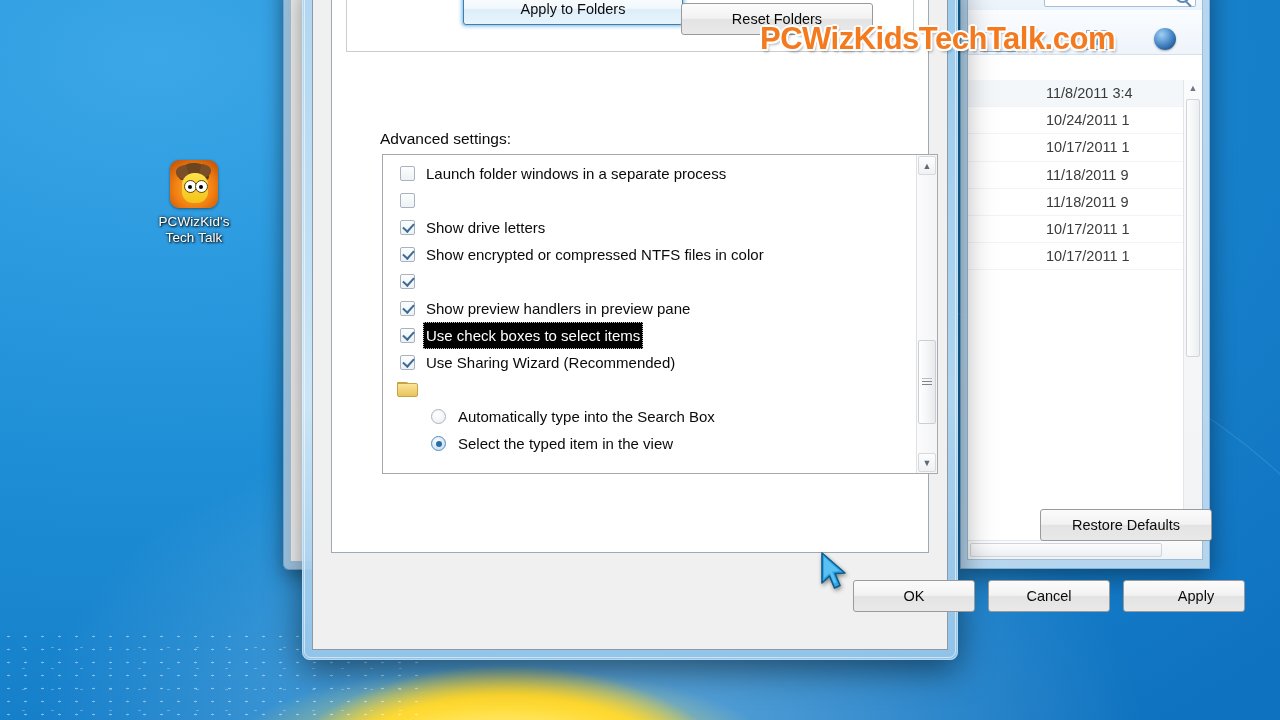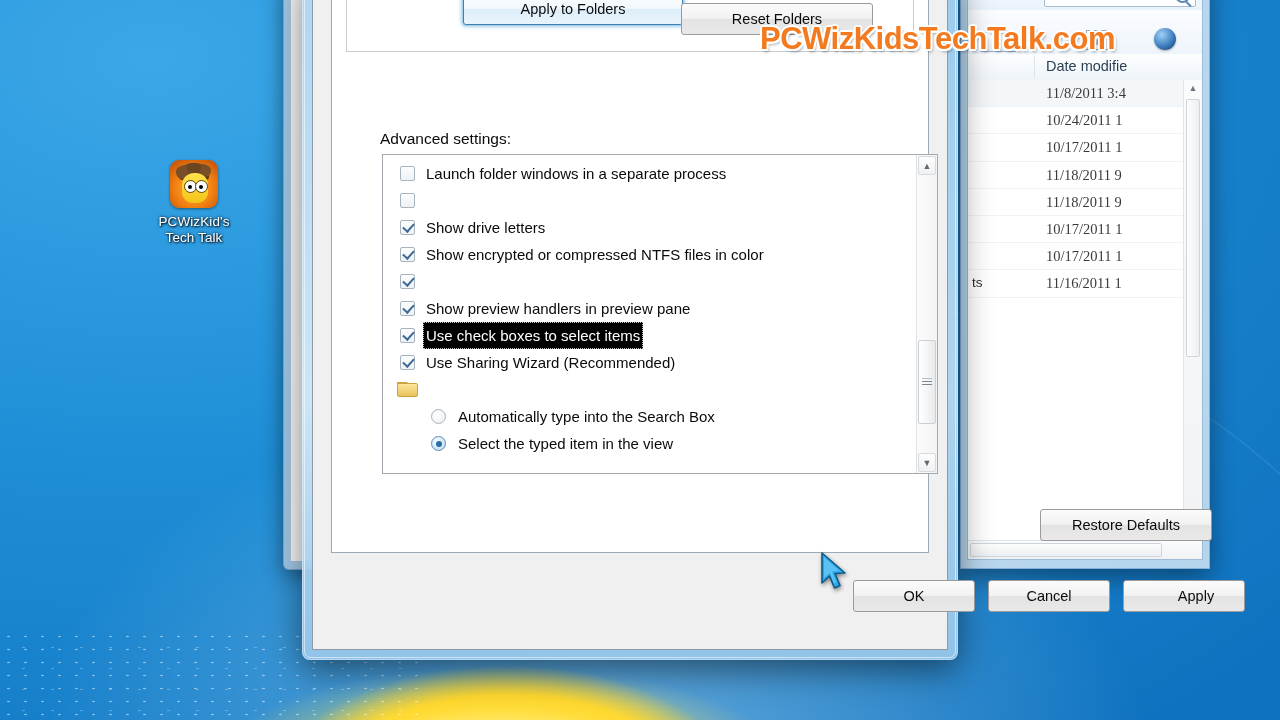--- a/index.html
+++ b/index.html
@@ -173,21 +173,21 @@
   }
   .exp-row {
     position: relative; height: 26.2px; line-height: 26.2px;
     border-bottom: 1px solid #f0f4f8;
     font-size: 14.5px; color: #3a3a3a; white-space: nowrap;
   }
   .exp-row:nth-child(1) { background: #f4f7fa; }
   .exp-row .nm {
     position: absolute; left: 4px; color: #2a2a2a; font-size: 13.5px;
   }
-  .exp-row .dt { position: absolute; left: 78px; font-family: Liberation Serif, serif; }
+  .exp-row .dt { position: absolute; left: 78px; }
   .exp-vscroll {
     position: absolute; right: 0; top: 100px; bottom: 36px; width: 18px;
     background: linear-gradient(#fafbfc,#f1f3f5);
     border-left: 1px solid #e2e6ea;
   }
   .exp-vscroll .arr {
     position: absolute; left: 0; right: 0; height: 17px;
     font-size: 9px; color: #6b7785; text-align: center; line-height: 17px;
   }
   .exp-vscroll .arr.up { top: 0; }
@@ -436,24 +436,20 @@
         <span class="mag"></span>
       </div>
     </div>
 
     <div class="exp-toolbar">
       <div class="exp-tb-ico a"></div>
       <div class="exp-tb-ico b"></div>
       <div class="exp-help"></div>
     </div>
 
-    <div class="exp-colhdr">
-      <div class="sep"></div>
-      <div class="col date">Date modifie</div>
-    </div>
 
     <div class="exp-list">
       <div class="exp-row">
         <span class="nm"></span>
         <span class="dt">11/8/2011 3:4</span>
       </div>
       <div class="exp-row">
         <span class="nm"></span>
         <span class="dt">10/24/2011 1</span>
       </div>
@@ -469,24 +465,20 @@
         <span class="nm"></span>
         <span class="dt">11/18/2011 9</span>
       </div>
       <div class="exp-row">
         <span class="nm"></span>
         <span class="dt">10/17/2011 1</span>
       </div>
       <div class="exp-row">
         <span class="nm"></span>
         <span class="dt">10/17/2011 1</span>
-      </div>
-      <div class="exp-row">
-        <span class="nm">ts</span>
-        <span class="dt">11/16/2011 1</span>
       </div>
     </div>
 
     <div class="exp-vscroll">
       <div class="arr up">▲</div>
       <div class="thumb"></div>
       <div class="arr dn">▼</div>
     </div>
 
     <div class="exp-hscroll">

